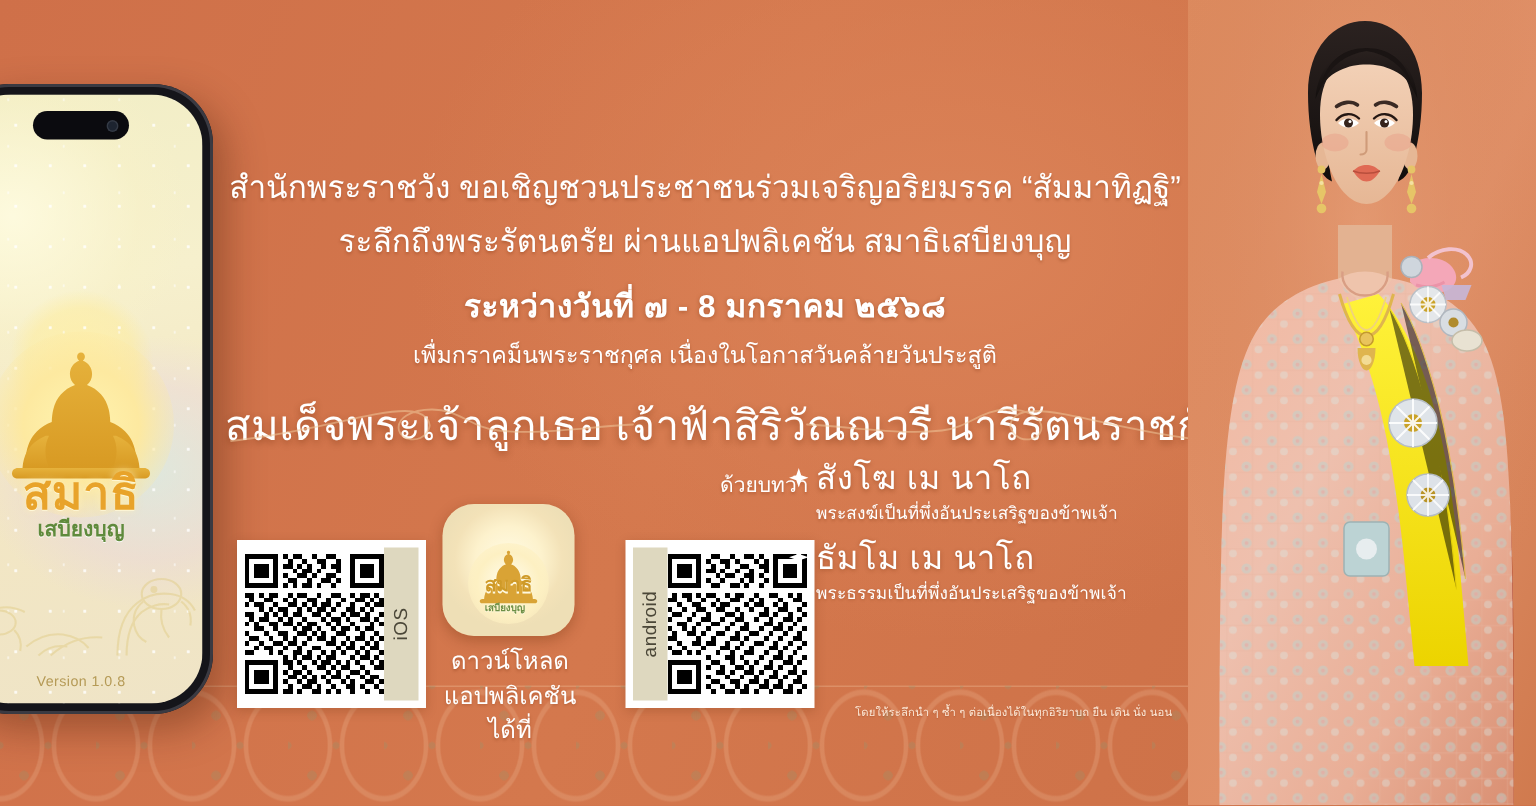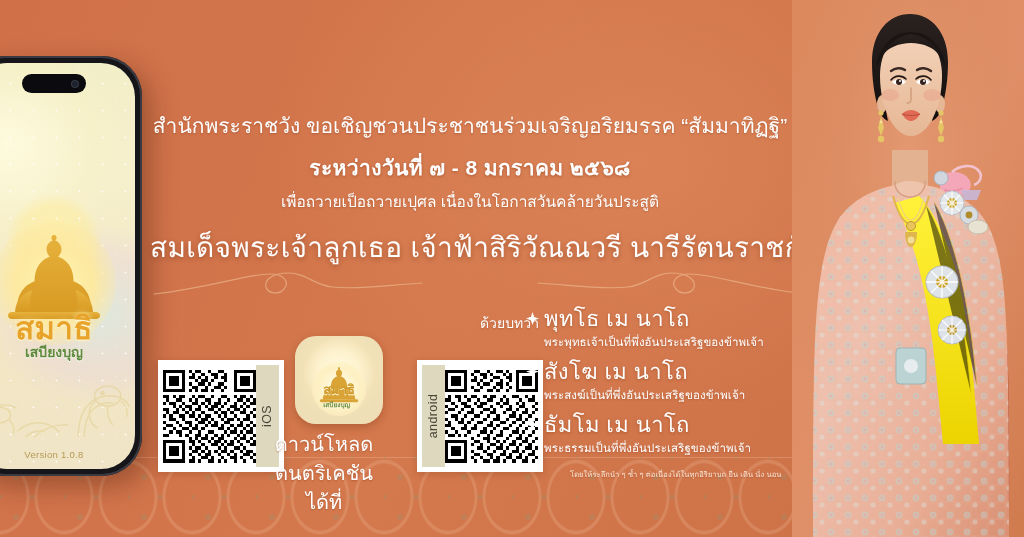--- a/index.html
+++ b/index.html
@@ -97,22 +97,22 @@
   .qr-side span{transform:rotate(-90deg);white-space:nowrap;font-size:12.5px;color:#4b4738;letter-spacing:.4px;}
   .app-icon{position:absolute;left:145px;top:2px;width:88px;height:88px;border-radius:21px;
     overflow:hidden;box-shadow:0 3px 9px rgba(90,35,5,.28);
     background:radial-gradient(circle 46px at 50% 42%, #fffbe4 0%, #fdf2cd 48%, #f3e2b8 78%, #eedfb6 100%);}
   .app-icon .ic-halo{position:absolute;left:50%;top:26px;transform:translateX(-50%);
     width:54px;height:54px;border-radius:50%;
     background:radial-gradient(circle,#fffdf0 0%,#fdf0c2 55%,rgba(253,240,194,0) 100%);}
   .app-icon .ic-logo{position:absolute;left:50%;bottom:14px;transform:translateX(-50%);
     font-size:13px;font-weight:bold;color:#cf9a28;text-shadow:0 1px 0 #fff9e0;white-space:nowrap;}
   .app-icon .ic-logo small{display:block;font-size:6.5px;color:#6d8f45;font-weight:bold;}
-  .dl-caption{position:absolute;left:124px;top:96px;width:100px;text-align:center;
-    color:#fff;font-size:20px;line-height:1.45;text-shadow:0 1px 2px rgba(120,50,15,.35);}
+  .dl-caption{position:absolute;left:140px;top:96px;width:100px;text-align:center;
+    color:#fff;font-size:16px;line-height:1.45;text-shadow:0 1px 2px rgba(120,50,15,.35);}
 
   
   .mantras{position:absolute;left:478px;top:306px;width:320px;color:#fff;}
   .duaybot{position:absolute;left:2px;top:6px;font-size:14px;
     text-shadow:0 1px 2px rgba(120,50,15,.35);}
   .m-item{position:relative;padding-left:66px;margin-bottom:8px;}
   .m-bullet{position:absolute;left:48px;top:6px;width:13px;height:13px;color:#fff;}
   .m-title{font-size:22px;letter-spacing:.4px;line-height:1.18;
     text-shadow:0 1px 3px rgba(120,50,15,.42);}
   .m-sub{font-size:11.5px;margin-top:1px;letter-spacing:.1px;
@@ -178,22 +178,23 @@
           </g>
         </svg>
 
         <div class="version">Version 1.0.8</div>
       </div>
     </div>
   </div>
 
   <div class="headline">
     <div class="hl-1">สำนักพระราชวัง ขอเชิญชวนประชาชนร่วมเจริญอริยมรรค “สัมมาทิฏฐิ”</div>
+    <div class="hl-2">ระลึกถึงพระรัตนตรัย ผ่านแอปพลิเคชัน สมาธิเสบียงบุญ</div>
     <div class="hl-date">ระหว่างวันที่ ๗ - 8 มกราคม ๒๕๖๘</div>
-    <div class="hl-3">เพื่อถวายเป็อถวายเปุศล เนื่องในโอกาสวันคล้ายวันประสูติ</div>
+    <div class="hl-3">เพื่มกราคม็นพระราชกุศล เนื่องในโอกาสวันคล้ายวันประสูติ</div>
     <div class="royal-title">สมเด็จพระเจ้าลูกเธอ เจ้าฟ้าสิริวัณณวรี นารีรัตนราชกัญญา</div>
   </div>
 
   <svg class="flourish" viewBox="0 0 660 46">
     <g fill="none" stroke="#f0c79a" stroke-width="1.2" stroke-linecap="round">
       <path d="M4 30C60 24 96 10 120 10c14 0 20 8 14 15-5 6-16 5-18-2-2-8 8-14 22-14 18 0 26 12 44 14 26 3 56-2 90-4"></path>
       <path d="M656 30c-56-6-92-20-116-20-14 0-20 8-14 15 5 6 16 5 18-2 2-8-8-14-22-14-18 0-26 12-44 14-26 3-56-2-90-4"></path>
     </g>
   </svg>
 
@@ -460,21 +461,21 @@
         </g>
       </svg>
       <div class="ic-logo">
         <span>สมาธิ</span>
         <small>เสบียงบุญ</small>
       </div>
     </div>
 
     <div class="dl-caption">
       <div>ดาวน์โหลด</div>
-      <div>ตนตริเคชันได้ที่</div>
+      <div>แอปพลิเคชันได้ที่</div>
     </div>
 
     <div class="qr-box qr-and">
       <div class="qr-side">
         <span>android</span>
       </div>
       <svg class="qr-img" viewBox="0 0 29 29" shape-rendering="crispEdges">
         <rect width="29" height="29" fill="#fff"></rect>
         <g fill="#000">
           <rect x="0" y="0" width="7" height="1"></rect>
@@ -697,27 +698,20 @@
             <rect x="24" y="28" width="2" height="1"></rect>
             <rect x="27" y="28" width="1" height="1"></rect>
         </g>
       </svg>
     </div>
   </div>
 
   <div class="mantras">
     <div class="duaybot">ด้วยบทว่า</div>
 
-    <div class="m-item">
-      <svg class="m-bullet" viewBox="0 0 12 12">
-        <path d="M6 0l1.5 4.5L12 6l-4.5 1.5L6 12l-1.5-4.5L0 6l4.5-1.5z" fill="#ffffff"></path>
-      </svg>
-      <div class="m-title">พุทโธ เม นาโถ</div>
-      <div class="m-sub">พระพุทธเจ้าเป็นที่พึ่งอันประเสริฐของข้าพเจ้า</div>
-    </div>
 
     <div class="m-item">
       <svg class="m-bullet" viewBox="0 0 12 12">
         <path d="M6 0l1.5 4.5L12 6l-4.5 1.5L6 12l-1.5-4.5L0 6l4.5-1.5z" fill="#ffffff"></path>
       </svg>
       <div class="m-title">สังโฆ เม นาโถ</div>
       <div class="m-sub">พระสงฆ์เป็นที่พึ่งอันประเสริฐของข้าพเจ้า</div>
     </div>
 
     <div class="m-item">

